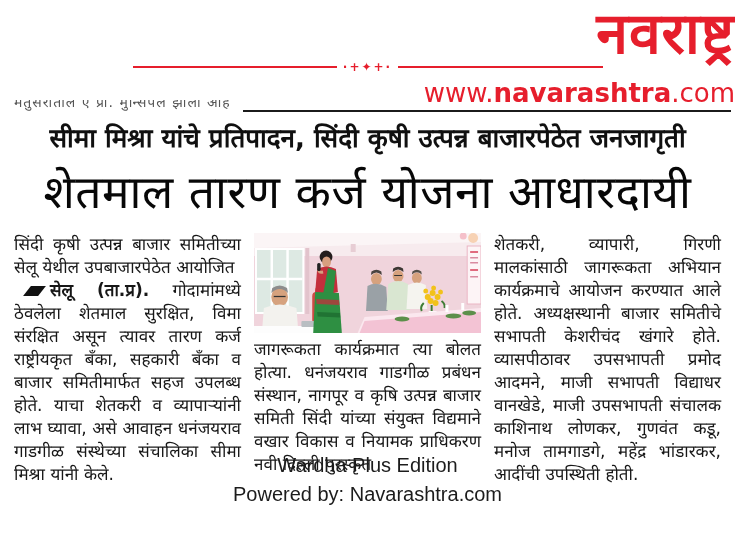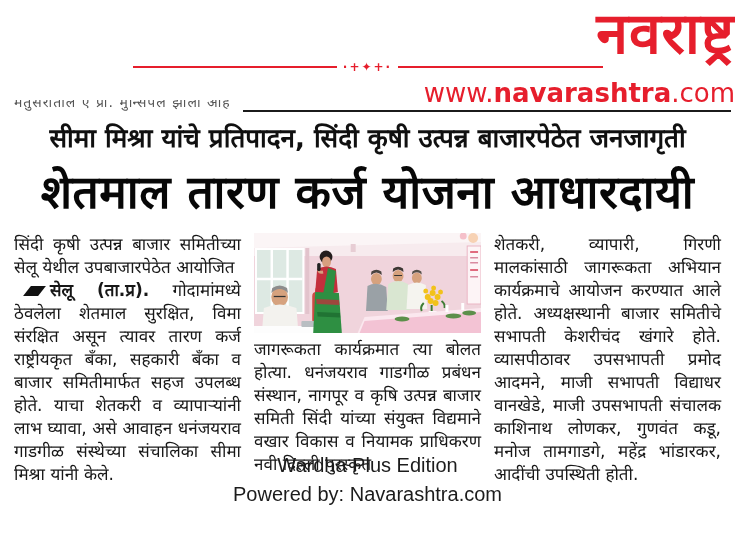--- a/index.html
+++ b/index.html
@@ -38,21 +38,21 @@
   .top-rule{
     position:absolute;top:110px;left:243px;width:488px;height:2px;background:#1b1b1b;
   }
   
   .kicker{
     position:absolute;top:122px;left:0;width:100%;text-align:center;
     font-size:26px;font-weight:700;line-height:1.25;color:#101010;
   }
   .headline{
     position:absolute;top:164px;left:0;width:100%;text-align:center;
-    font-size:46px;font-weight:700;line-height:1.25;color:#070707;
+    font-size:46px;font-weight:400;line-height:1.25;color:#070707;
     letter-spacing:0.5px;
   }
   
   .article{
     position:absolute;top:233px;left:14px;width:707px;
     display:flex;gap:13px;
   }
   .col{flex:1;min-width:0;}
   .col p{
     margin:0;font-size:17px;line-height:23px;text-align:justify;color:#171717;

